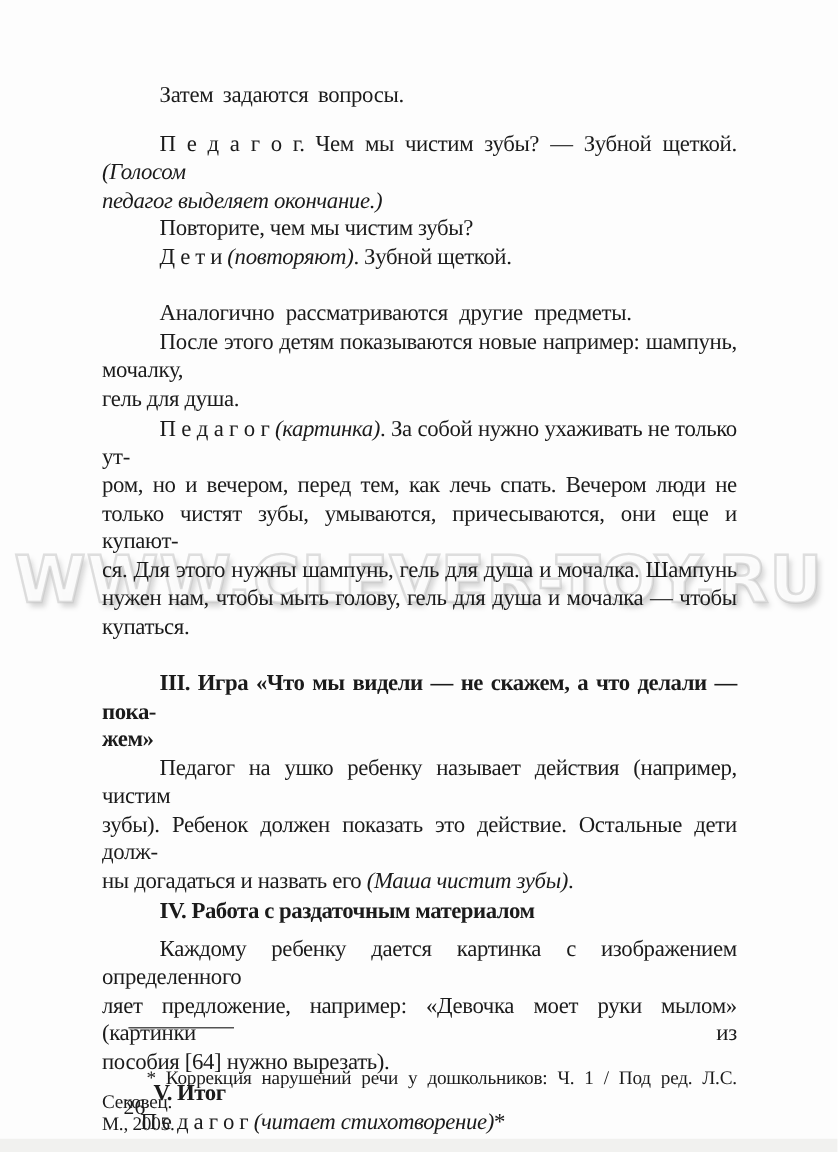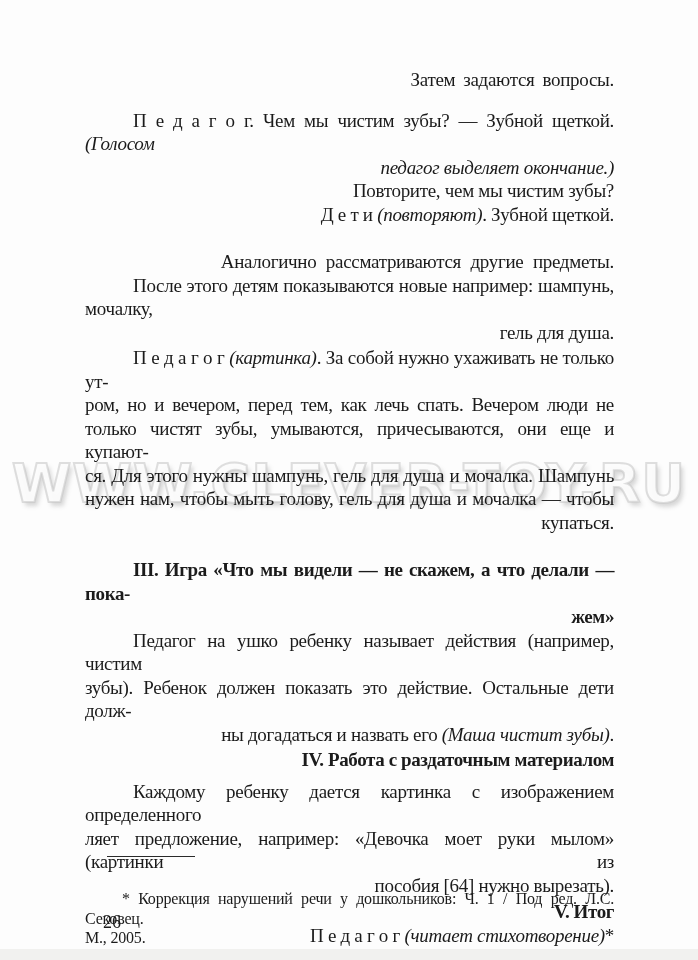--- a/index.html
+++ b/index.html
@@ -31,21 +31,21 @@
   }
   .text {
     position: absolute;
     left: 85px;
     top: 68px;
     width: 529px;
     z-index: 1;
     font-size: 19px;
     line-height: 23.5px;
   }
-  .ln { letter-spacing: -0.3px; text-align: right; }
+  .ln { letter-spacing: -0.3px; text-align: left; }
   .j { text-align: justify; text-align-last: justify; }
   .ind { text-indent: 48px; }
   .ind-v { text-indent: 43px; }
   .ind-p { text-indent: 32px; }
   .it { font-style: italic; }
   .b { font-weight: bold; letter-spacing: -0.4px; }
   .ws1 { word-spacing: 3.5px; }
   .ws2 { word-spacing: 5px; }
   .mt17 { margin-top: 17px; }
   .mt8 { margin-top: 8px; }

